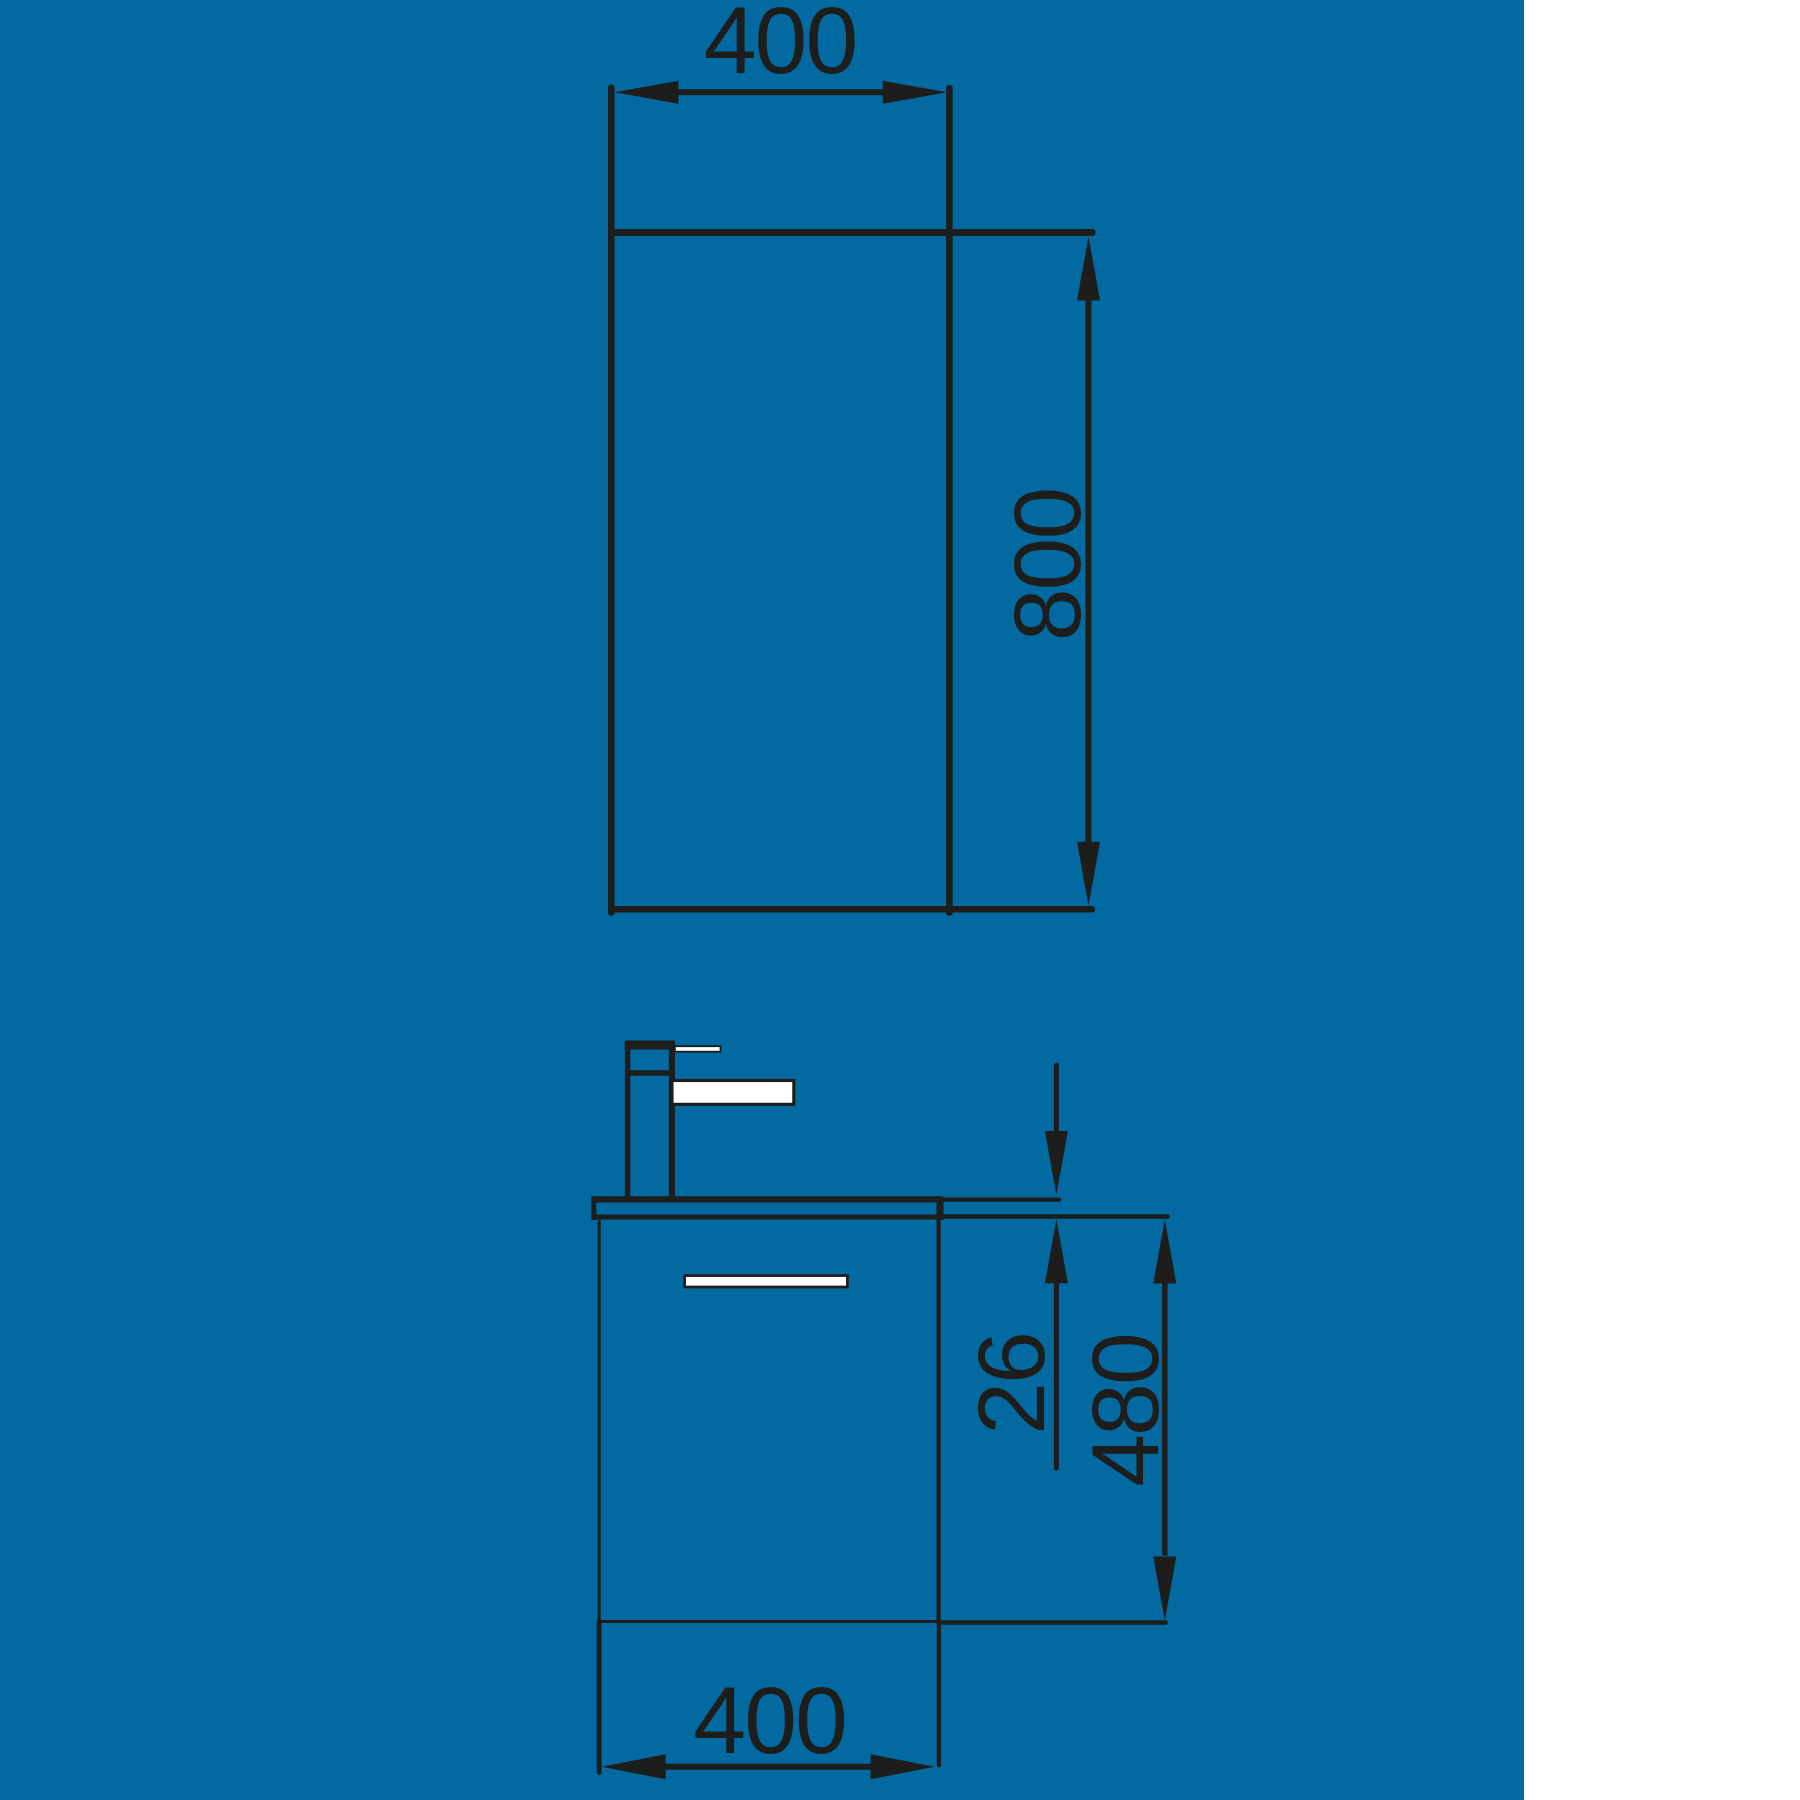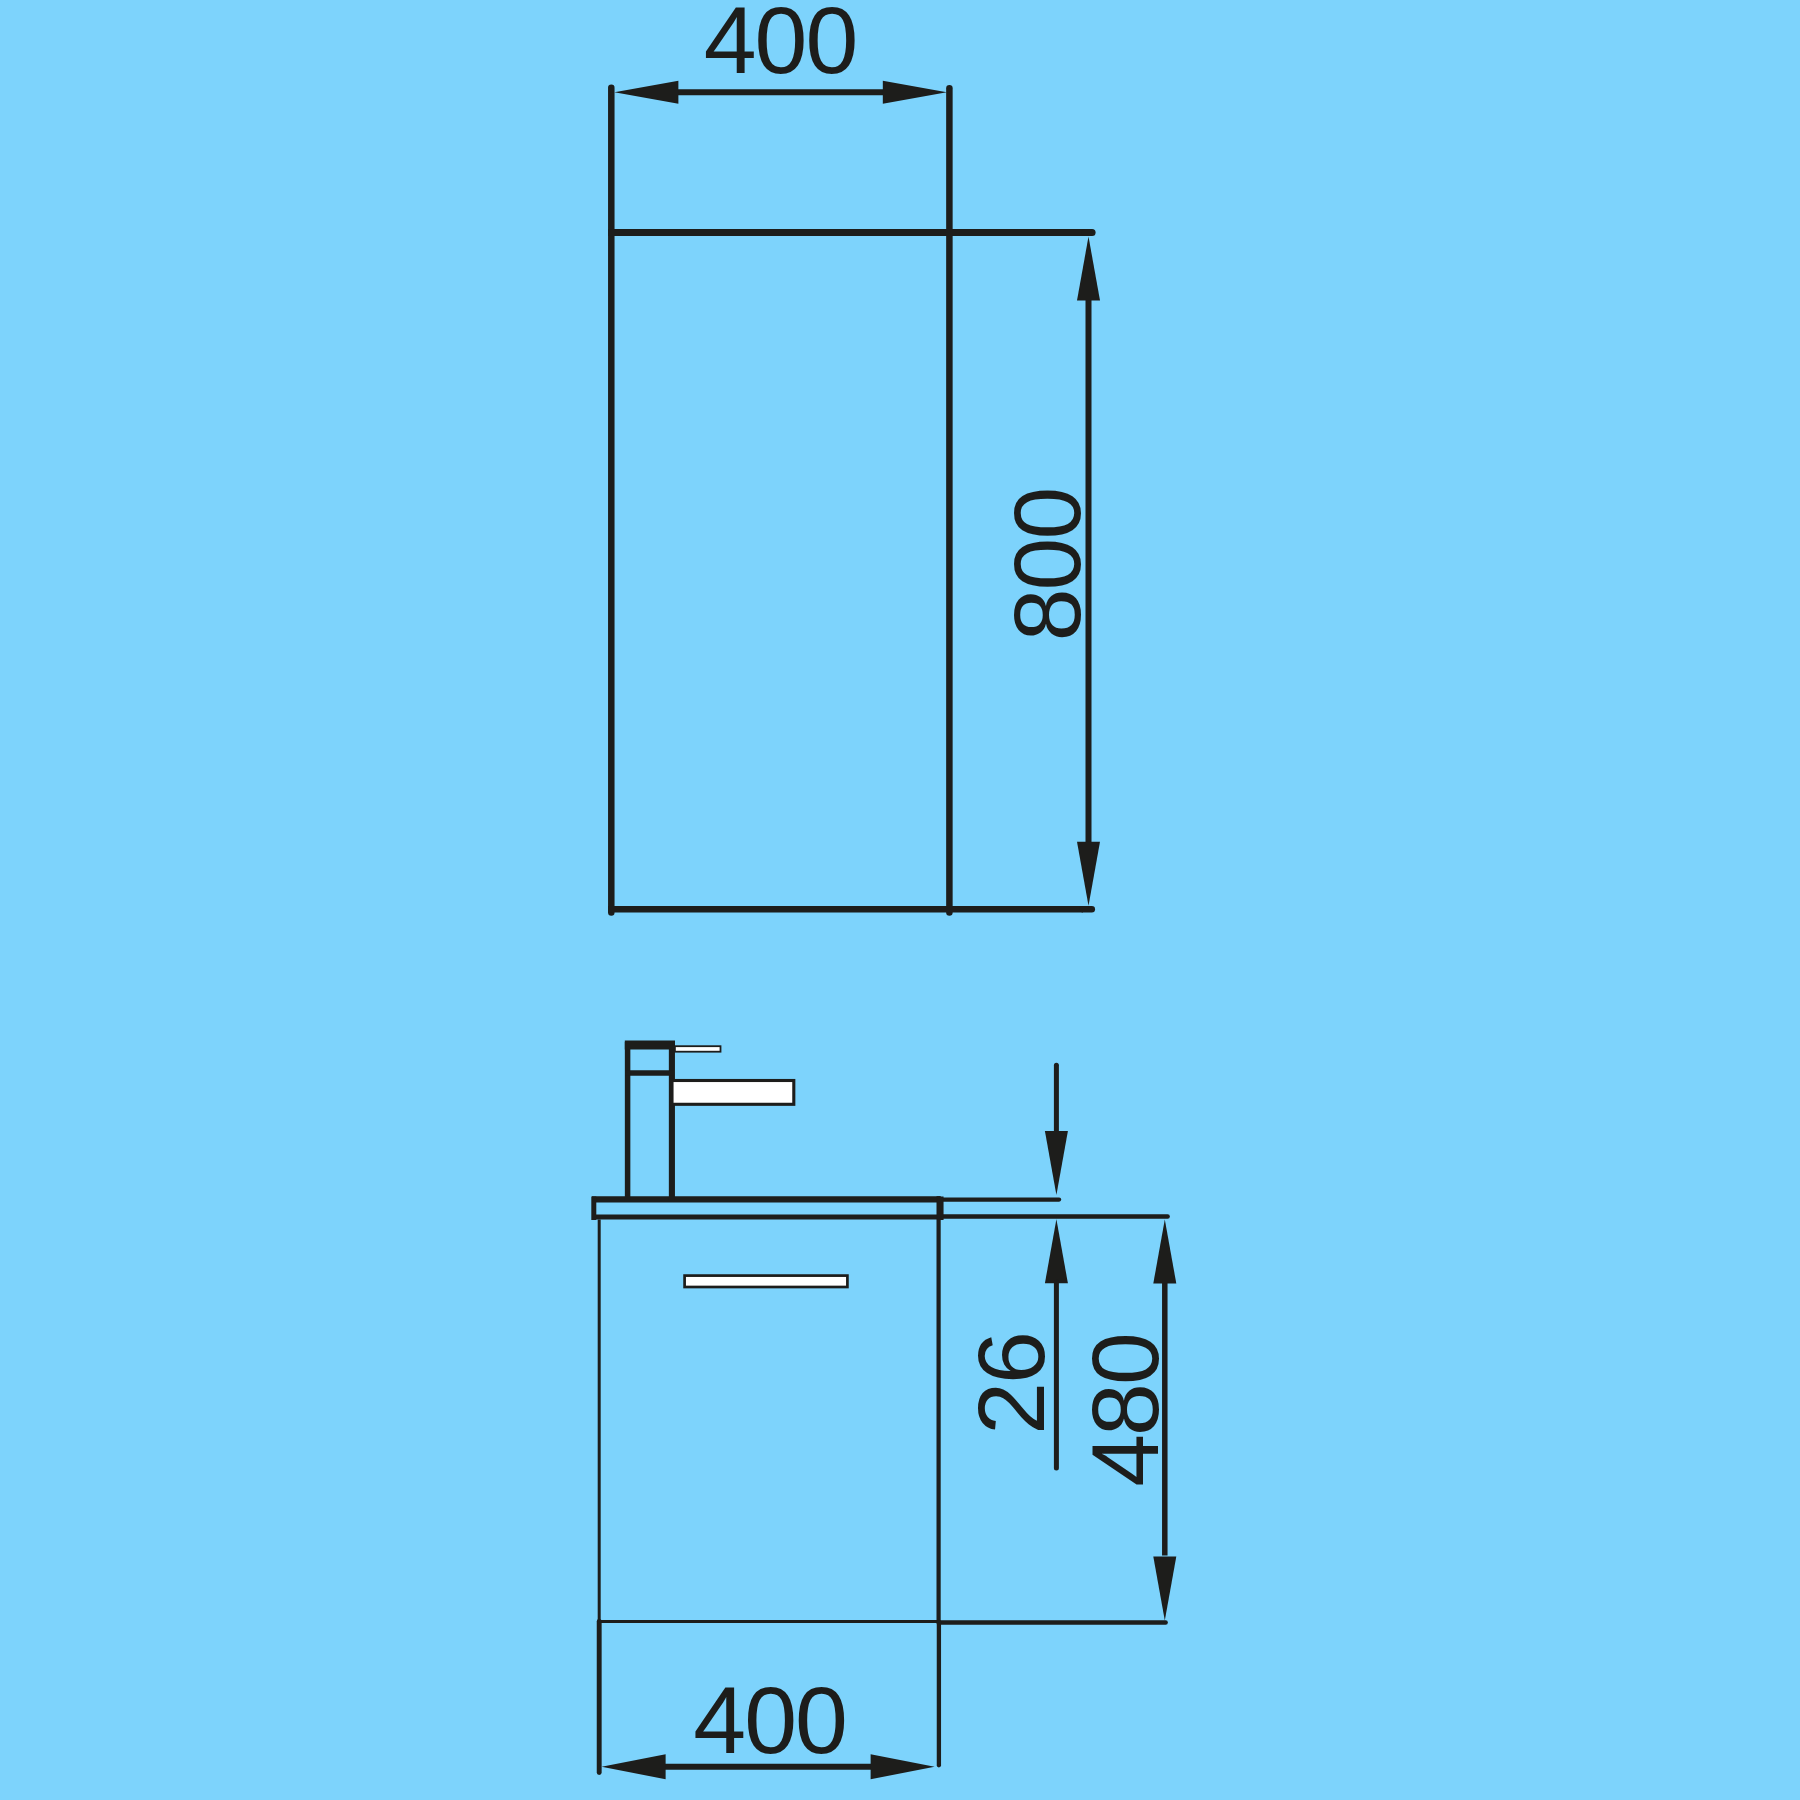--- a/index.html
+++ b/index.html
@@ -1,16 +1,16 @@
 <!DOCTYPE html>
 <html><head>
 <meta charset="utf-8">
 <style>
   html,body{margin:0;padding:0;background:#ffffff;}
-  #page{width:1800px;height:1800px;position:relative;background:#7dd3fc;overflow:hidden;}
+  #page{width:1524px;height:1800px;position:relative;background:#0369a1;overflow:hidden;}
   svg{display:block;}
   text{font-family:"Liberation Sans", sans-serif; fill:#1d1d1b;}
 </style>
 </head>
 <body>
 <div id="page">
 <svg width="1800" height="1800" viewBox="0 0 1800 1800">
   <g stroke="#1d1d1b" fill="none">
 
     <line x1="611.3" y1="87.7" x2="611.3" y2="912.4" stroke-width="6.5" stroke-linecap="round"></line>

